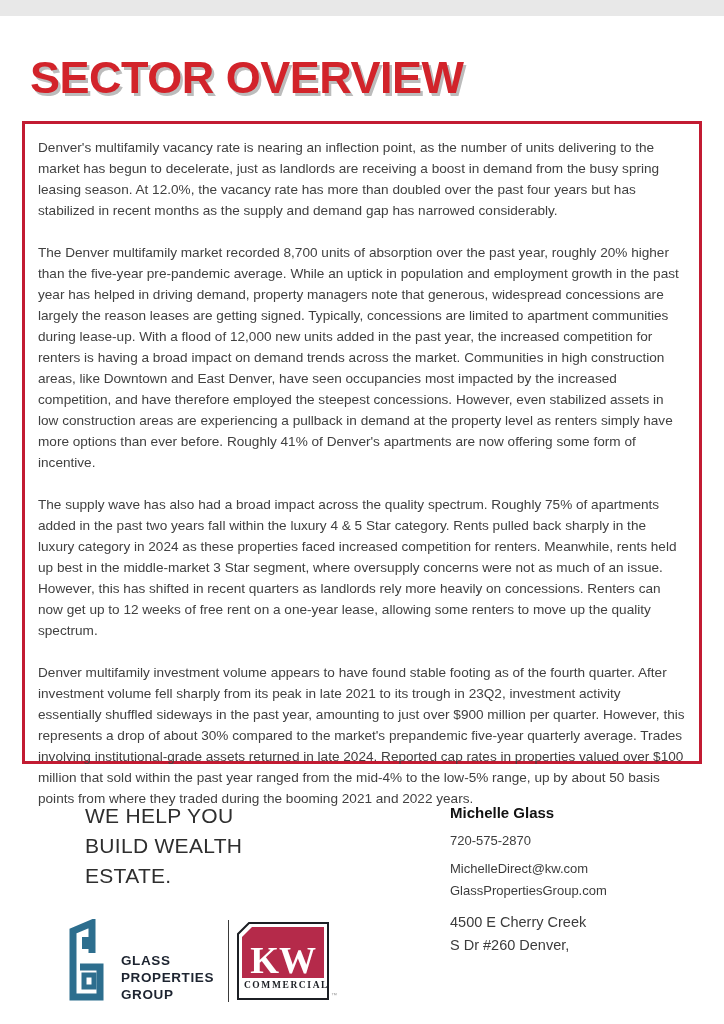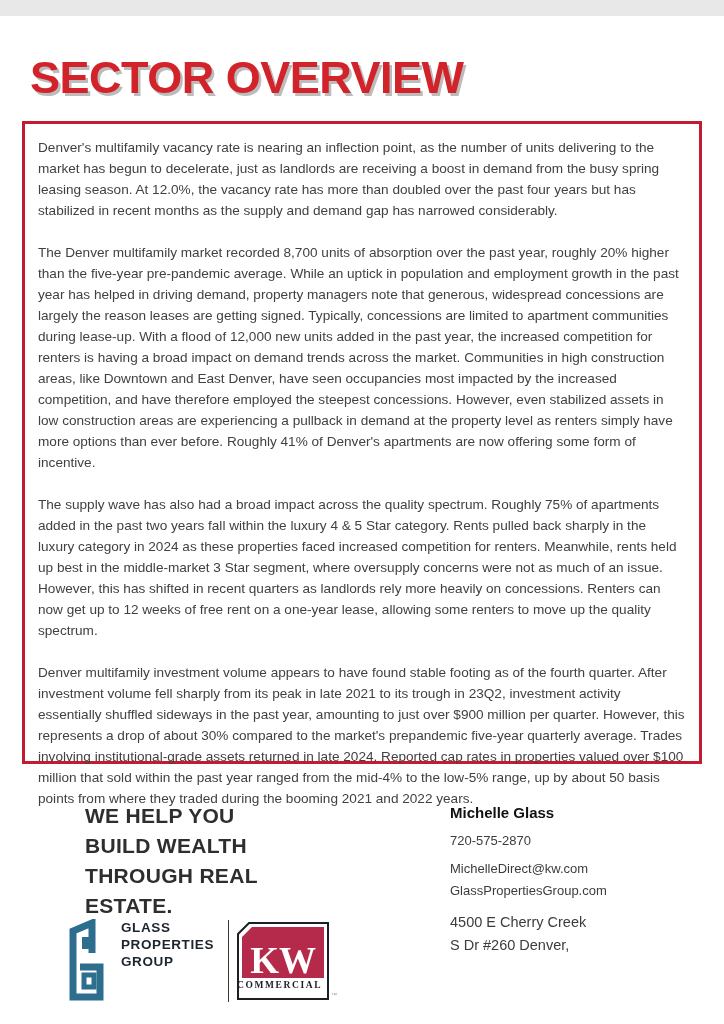--- a/index.html
+++ b/index.html
@@ -46,21 +46,21 @@
     margin-bottom: 21px;
     text-align: left;
   }
 
   
   .tagline {
     position: absolute;
     left: 85px;
     top: 785px;
     font-size: 21px;
-    font-weight: 700;
+    font-weight: 400;
     line-height: 30px;
     color: #2e2e2e;
     letter-spacing: 0.3px;
   }
 
   .contact {
     position: absolute;
     left: 450px;
     top: 788px;
     width: 240px;
@@ -85,21 +85,21 @@
   }
 
   
   .logos {
     position: absolute;
     left: 62px;
     top: 903px;
     display: flex;
     align-items: center;
   }
-  .gpg-logo { display: flex; align-items: flex-start; }
+  .gpg-logo { display: flex; align-items: flex-end; }
   .gpg-icon { width: 52px; height: 84px; }
   .gpg-text {
     margin-left: 7px;
     font-size: 13.5px;
     font-weight: bold;
     letter-spacing: 0.6px;
     line-height: 17px;
     color: #1d2430;
   }
   .logo-divider {
@@ -123,21 +123,21 @@
     font-weight: bold;
     font-size: 37px;
     color: #ffffff;
     letter-spacing: 0px;
     line-height: 1;
   }
   .kw-sub {
     position: absolute;
     left: 0; right: 0;
     top: 58px;
-    text-align: left;
+    text-align: right;
     font-family: "Liberation Serif", serif;
     font-weight: bold;
     font-size: 9.5px;
     letter-spacing: 1.6px;
     color: #1c1f24;
   }
   .kw-tm {
     position: absolute;
     right: -8px;
     bottom: 2px;
@@ -155,21 +155,20 @@
   <div class="overview-box">
     <p>Denver's multifamily vacancy rate is nearing an inflection point, as the number of units delivering to the market has begun to decelerate, just as landlords are receiving a boost in demand from the busy spring leasing season. At 12.0%, the vacancy rate has more than doubled over the past four years but has stabilized in recent months as the supply and demand gap has narrowed considerably.</p>
     <p>The Denver multifamily market recorded 8,700 units of absorption over the past year, roughly 20% higher than the five-year pre-pandemic average. While an uptick in population and employment growth in the past year has helped in driving demand, property managers note that generous, widespread concessions are largely the reason leases are getting signed. Typically, concessions are limited to apartment communities during lease-up. With a flood of 12,000 new units added in the past year, the increased competition for renters is having a broad impact on demand trends across the market. Communities in high construction areas, like Downtown and East Denver, have seen occupancies most impacted by the increased competition, and have therefore employed the steepest concessions. However, even stabilized assets in low construction areas are experiencing a pullback in demand at the property level as renters simply have more options than ever before. Roughly 41% of Denver's apartments are now offering some form of incentive.</p>
     <p>The supply wave has also had a broad impact across the quality spectrum. Roughly 75% of apartments added in the past two years fall within the luxury 4 &amp; 5 Star category. Rents pulled back sharply in the luxury category in 2024 as these properties faced increased competition for renters. Meanwhile, rents held up best in the middle-market 3 Star segment, where oversupply concerns were not as much of an issue. However, this has shifted in recent quarters as landlords rely more heavily on concessions. Renters can now get up to 12 weeks of free rent on a one-year lease, allowing some renters to move up the quality spectrum.</p>
     <p>Denver multifamily investment volume appears to have found stable footing as of the fourth quarter. After investment volume fell sharply from its peak in late 2021 to its trough in 23Q2, investment activity essentially shuffled sideways in the past year, amounting to just over $900 million per quarter. However, this represents a drop of about 30% compared to the market's prepandemic five-year quarterly average. Trades involving institutional-grade assets returned in late 2024. Reported cap rates in properties valued over $100 million that sold within the past year ranged from the mid-4% to the low-5% range, up by about 50 basis points from where they traded during the booming 2021 and 2022 years.</p>
   </div>
 
   <div class="tagline">
     <div>WE HELP YOU</div>
     <div>BUILD WEALTH</div>
-    <div>THROUGH REAL</div>
     <div>ESTATE.</div>
   </div>
 
   <div class="contact">
     <div class="contact-name">Michelle Glass</div>
     <div class="contact-row">720-575-2870</div>
     <div class="contact-row tight">MichelleDirect@kw.com</div>
     <div class="contact-row">GlassPropertiesGroup.com</div>
     <div class="address">
       <div class="address-line">4500 E Cherry Creek</div>

